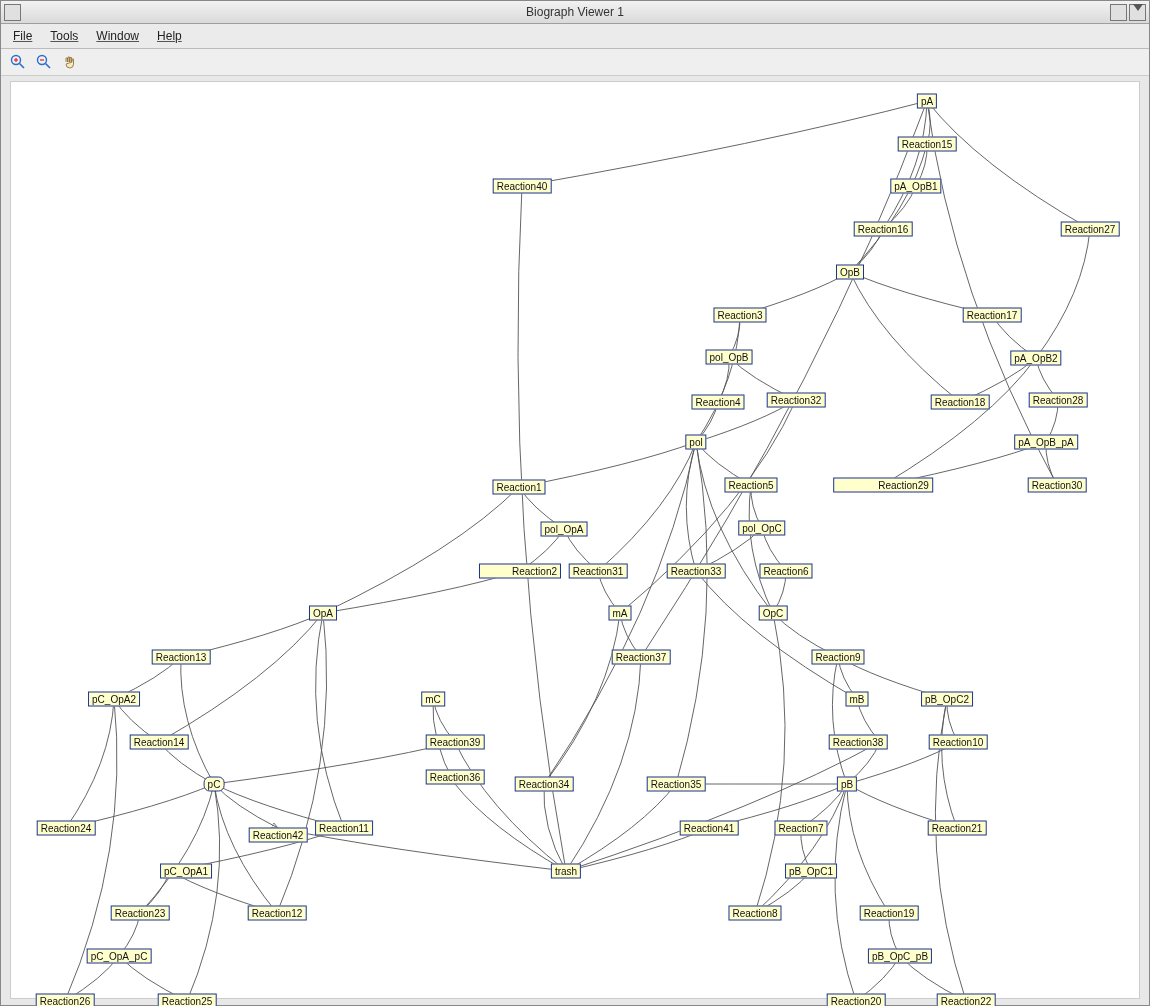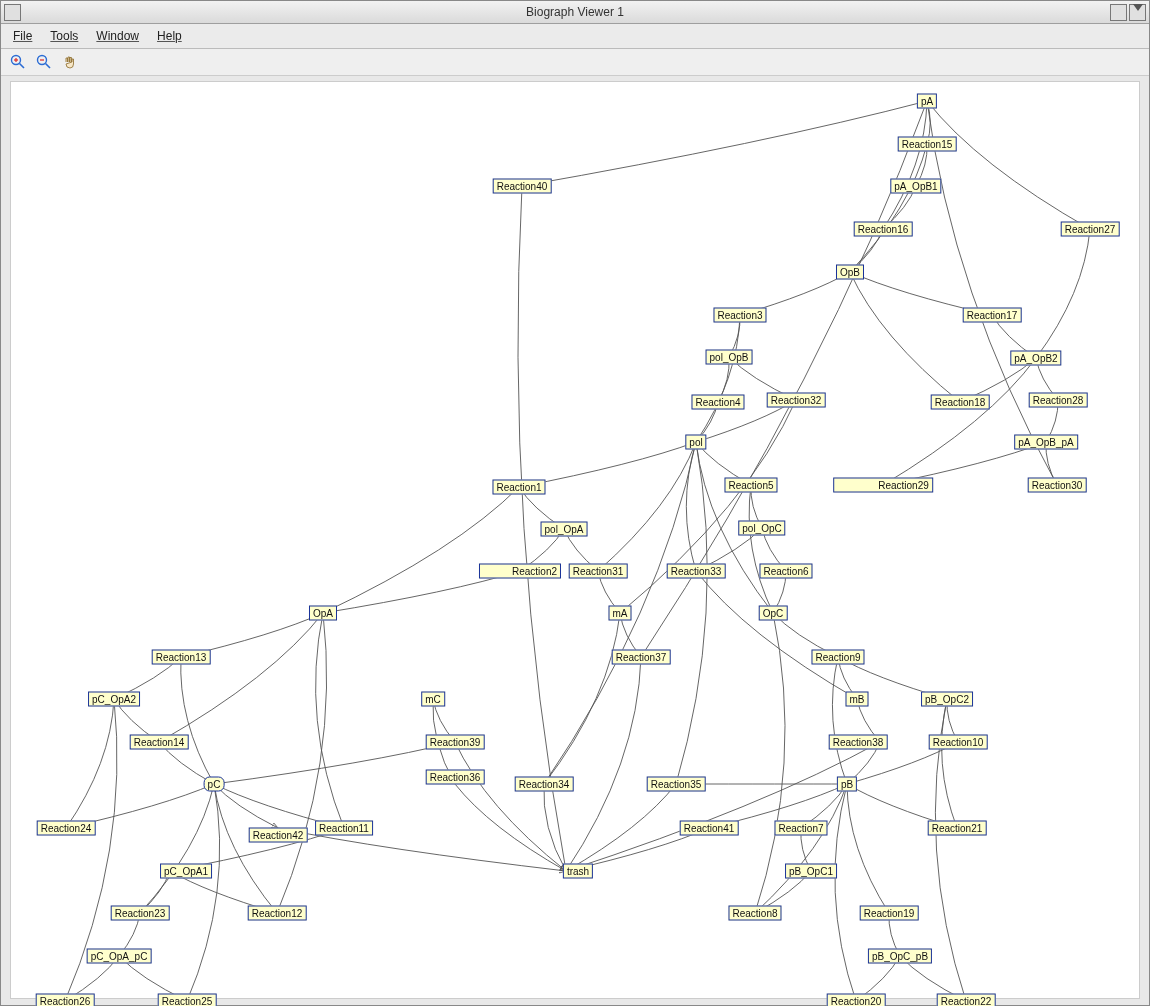--- a/index.html
+++ b/index.html
@@ -215,21 +215,21 @@
       <div class="node" style="left: 533px; top: 702px;">Reaction34</div>
       <div class="node" style="left: 665px; top: 702px;">Reaction35</div>
       <div class="node" style="left: 836px; top: 702px;">pB</div>
       <div class="node" style="left: 55px; top: 746px;">Reaction24</div>
       <div class="node" style="left: 267px; top: 746px; margin-top: 7px;">Reaction42</div>
       <div class="node" style="left: 333px; top: 746px;">Reaction11</div>
       <div class="node" style="left: 698px; top: 746px;">Reaction41</div>
       <div class="node" style="left: 790px; top: 746px;">Reaction7</div>
       <div class="node" style="left: 946px; top: 746px;">Reaction21</div>
       <div class="node" style="left: 159px; top: 789px; margin-left: 16px;">pC_OpA1</div>
-      <div class="node" style="left: 555px; top: 789px; margin-left: 12px;">trash</div>
+      <div class="node" style="left: 555px; top: 789px;">trash</div>
       <div class="node" style="left: 800px; top: 789px;">pB_OpC1</div>
       <div class="node" style="left: 129px; top: 831px;">Reaction23</div>
       <div class="node" style="left: 266px; top: 831px;">Reaction12</div>
       <div class="node" style="left: 744px; top: 831px;">Reaction8</div>
       <div class="node" style="left: 878px; top: 831px;">Reaction19</div>
       <div class="node" style="left: 108px; top: 874px;">pC_OpA_pC</div>
       <div class="node" style="left: 889px; top: 874px;">pB_OpC_pB</div>
       <div class="node" style="left: 54px; top: 919px;">Reaction26</div>
       <div class="node" style="left: 176px; top: 919px;">Reaction25</div>
       <div class="node" style="left: 845px; top: 919px;">Reaction20</div>

